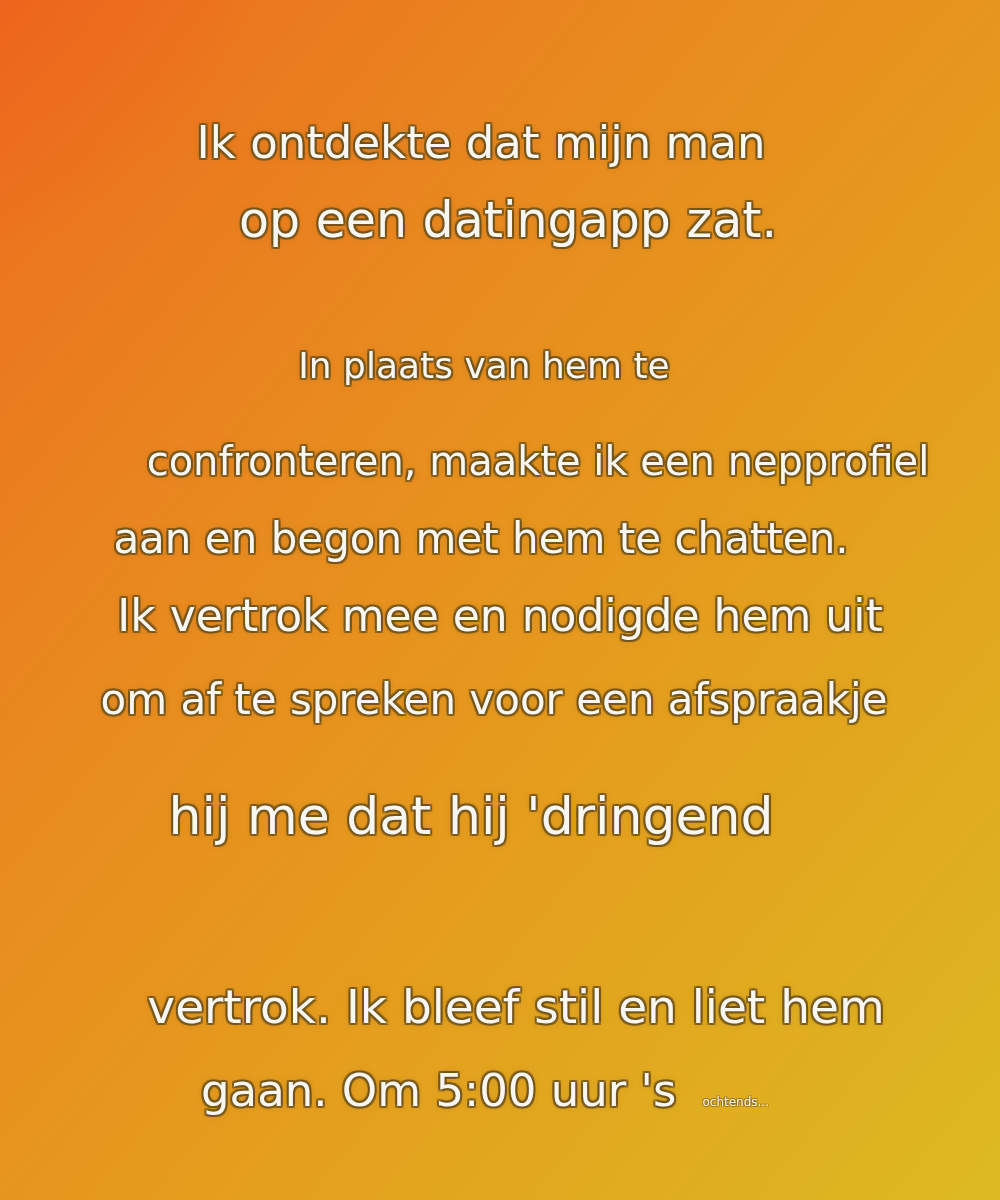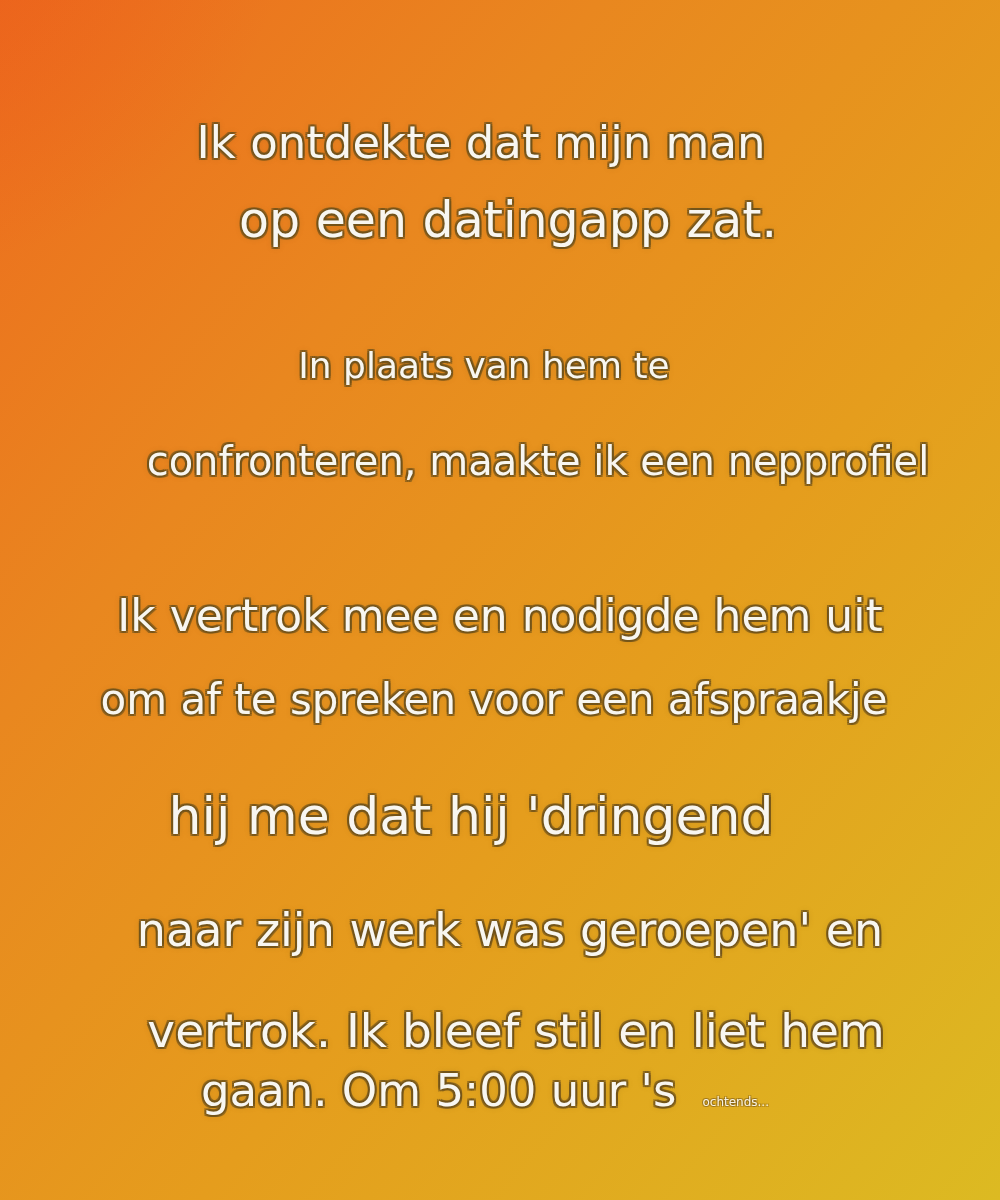--- a/index.html
+++ b/index.html
@@ -40,40 +40,40 @@
   .l1  { top: 120px;  font-size: 45px; transform: translateX(calc(-50% - 19px)); }
   .l2  { top: 196px;  font-size: 49px; transform: translateX(calc(-50% + 8px)); }
   .l3  { top: 348px;  font-size: 36px; transform: translateX(calc(-50% - 16px)); }
   .l4  { top: 441px;  font-size: 40px; transform: translateX(calc(-50% + 38px)); }
   .l5  { top: 518px;  font-size: 42px; transform: translateX(calc(-50% - 19px)); }
   .l6  { top: 594px;  font-size: 44px; transform: translateX(calc(-50% + 0px)); }
   .l7  { top: 679px;  font-size: 42px; transform: translateX(calc(-50% - 6px)); }
   .l8  { top: 759px;  font-size: 41px; transform: translateX(calc(-50% + 12px)); }
   .l9  { top: 790px;  font-size: 52px; transform: translateX(calc(-50% - 29px)); }
   .l10 { top: 907px;  font-size: 46px; transform: translateX(calc(-50% + 10px)); }
-  .l11 { top: 983px;  font-size: 47px; transform: translateX(calc(-50% + 16px)); margin-top: 24px; }
+  .l11 { top: 983px;  font-size: 47px; transform: translateX(calc(-50% + 16px)); }
   .l12 { top: 1068px; font-size: 45px; transform: translateX(calc(-50% - 15px)); }
   .tiny-suffix {
     font-size: 12px;
     margin-left: 26px;
     opacity: 0.95;
     text-shadow:
       -1px -1px 0 rgba(110, 80, 26, 0.45),
        1px -1px 0 rgba(110, 80, 26, 0.45),
       -1px  1px 0 rgba(110, 80, 26, 0.45),
        1px  1px 0 rgba(110, 80, 26, 0.45);
   }
 </style>
 </head>
 <body>
 
 <div class="canvas">
   <div class="story-line l1">Ik ontdekte dat mijn man</div>
   <div class="story-line l2">op een datingapp zat.</div>
   <div class="story-line l3">In plaats van hem te</div>
   <div class="story-line l4">confronteren, maakte ik een nepprofiel</div>
+  <div class="story-line l5">aan en begon met hem te chatten.</div>
   <div class="story-line l6">Ik vertrok mee en nodigde hem uit</div>
   <div class="story-line l7">om af te spreken voor een afspraakje</div>
   <div class="story-line l9">hij me dat hij 'dringend</div>
-  <div class="story-line l10">naar zijn werk was geroepen' en</div>
   <div class="story-line l11">vertrok. Ik bleef stil en liet hem</div>
   <div class="story-line l12"><span>gaan. Om 5:00 uur 's</span><span class="tiny-suffix">ochtends...</span></div>
 </div>
 
 </body></html>

